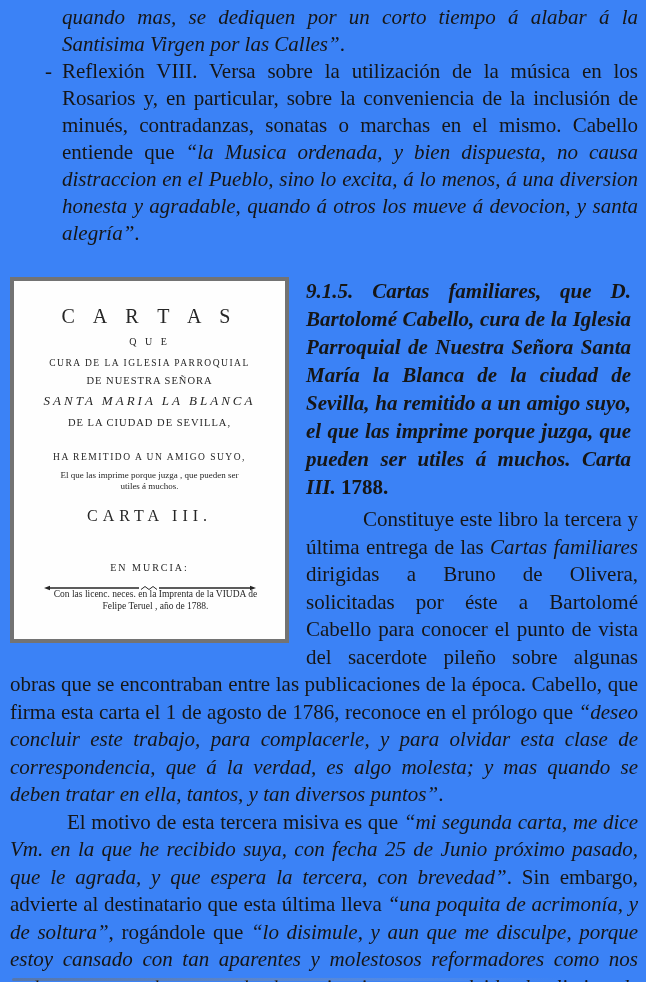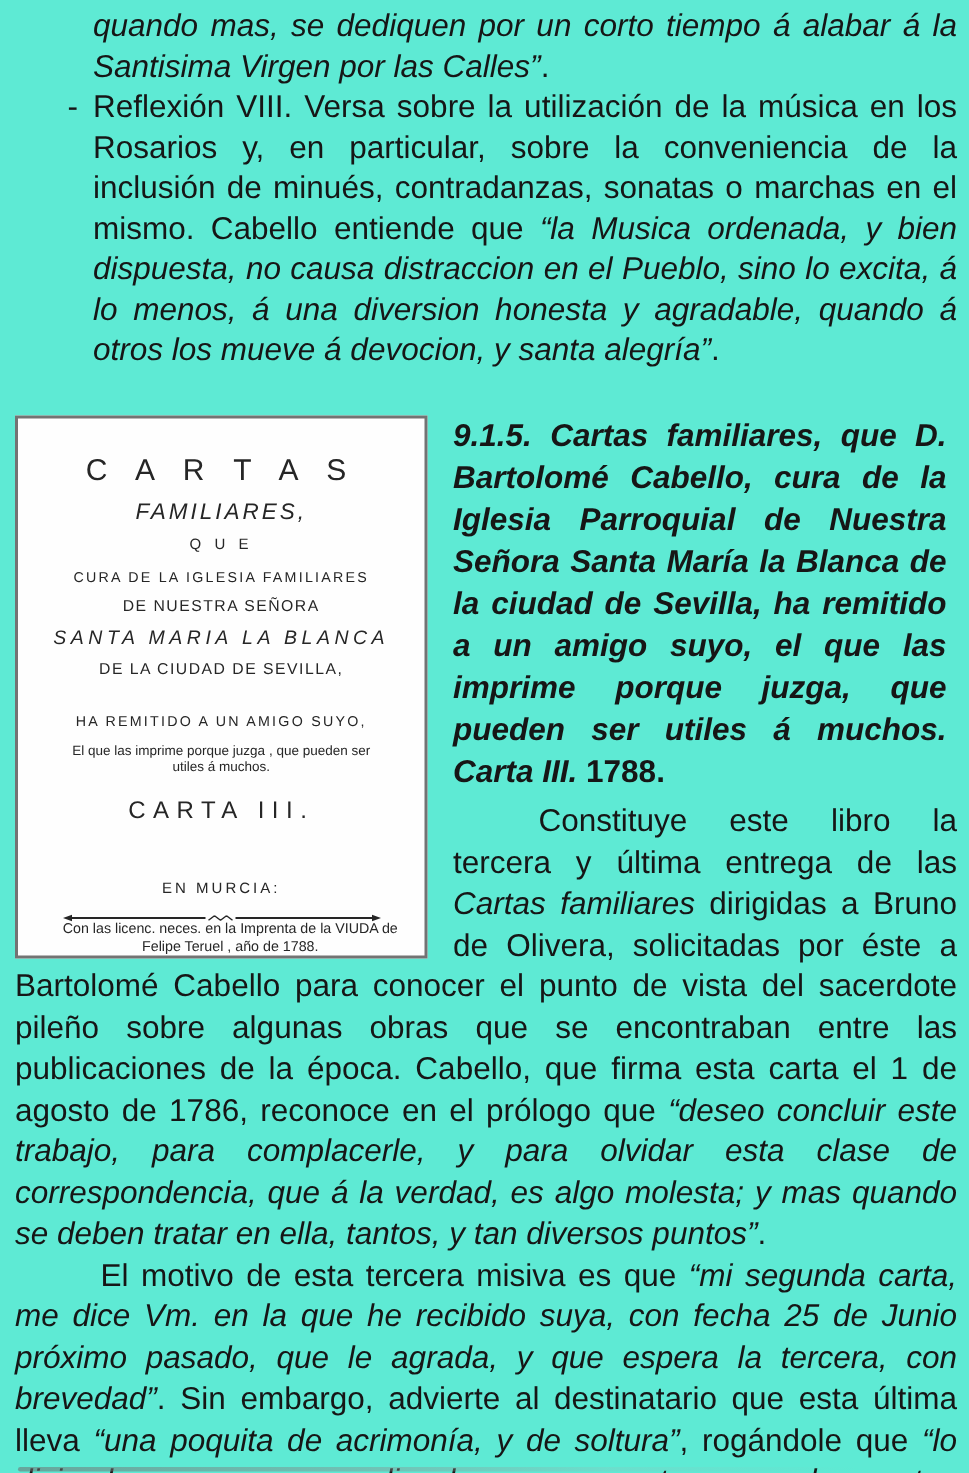--- a/index.html
+++ b/index.html
@@ -1,22 +1,22 @@
 <!DOCTYPE html>
 <html lang="es"><head>
 <meta charset="utf-8">
 <style>
   html, body { margin: 0; padding: 0; background: #ffffff; }
   .page {
     position: relative;
     width: 646px;
     height: 982px;
-    background: #5eead4;
+    background: #3b82f6;
     color: #161616;
-    font-family: Liberation Sans, sans-serif;
+    font-family: Liberation Serif, serif;
     overflow: hidden;
   }
   .content { padding: 4px 8px 0 10px; }
 
   
   .intro {
     padding-left: 52px;
     text-align: justify;
     font-size: 21px;
     line-height: 27px;
@@ -26,21 +26,21 @@
   .bullet { position: absolute; left: -17px; top: 0; }
   .it { font-style: italic; }
   .rm { font-style: normal; }
 
   
   .main { margin-top: 6px; }
   .titlepage {
     float: left;
     width: 271px;
     height: 358px;
-    border: 2px solid #737373;
+    border: 4px solid #737373;
     margin: 0 17px 4px 0;
     text-align: center;
     color: #262626;
     background: #fefefe;
     box-sizing: content-box;
   }
   .tp-title   { margin-top: 24px; font-size: 20px; letter-spacing: 7px;   }
   .tp-sub     { margin-top: 7px;  font-size: 15px; letter-spacing: 2px; font-style: italic; }
   .tp-que     { margin-top: 8px;  font-size: 10px; letter-spacing: 3px;  }
   .tp-author  { margin-top: 7px;  font-size: 15px; letter-spacing: 1px; font-style: italic; }
@@ -97,23 +97,22 @@
 
     <section class="intro">
       <p class="intro-quote"><span class="it">quando mas, se dediquen por un corto tiempo á alabar á la Santisima Virgen por las Calles”</span><span class="rm">.</span></p>
       <p class="intro-item"><span class="bullet">-</span><span class="rm">Reflexión VIII. Versa sobre la utilización de la música en los Rosarios y, en particular, sobre la conveniencia de la inclusión de minués, contradanzas, sonatas o marchas en el mismo. Cabello entiende que </span><span class="it">“la Musica ordenada, y bien dispuesta, no causa distraccion en el Pueblo, sino lo excita, á lo menos, á una diversion honesta y agradable, quando á otros los mueve á devocion, y santa alegría”</span><span class="rm">.</span></p>
     </section>
 
     <section class="main">
 
       <figure class="titlepage">
         <div class="tp-title">C A R T A S</div>
-        <div class="tp-sub">FAMILIARES,</div>
         <div class="tp-que">Q U E</div>
-        <div class="tp-role1">CURA DE LA IGLESIA FAMILIARES</div>
+        <div class="tp-role1">CURA DE LA IGLESIA PARROQUIAL</div>
         <div class="tp-role2">DE NUESTRA SEÑORA</div>
         <div class="tp-church">SANTA MARIA LA BLANCA</div>
         <div class="tp-city">DE LA CIUDAD DE SEVILLA,</div>
         <div class="tp-sent">HA REMITIDO A UN AMIGO SUYO,</div>
         <div class="tp-note">El que las imprime porque juzga , que pueden ser</div>
         <div class="tp-note2">utiles á muchos.</div>
         <div class="tp-carta">CARTA III.</div>
         <div class="tp-place">EN MURCIA:</div>
         <div class="tp-rule">
           <svg width="216" height="8" viewBox="0 0 216 8" aria-hidden="true">

